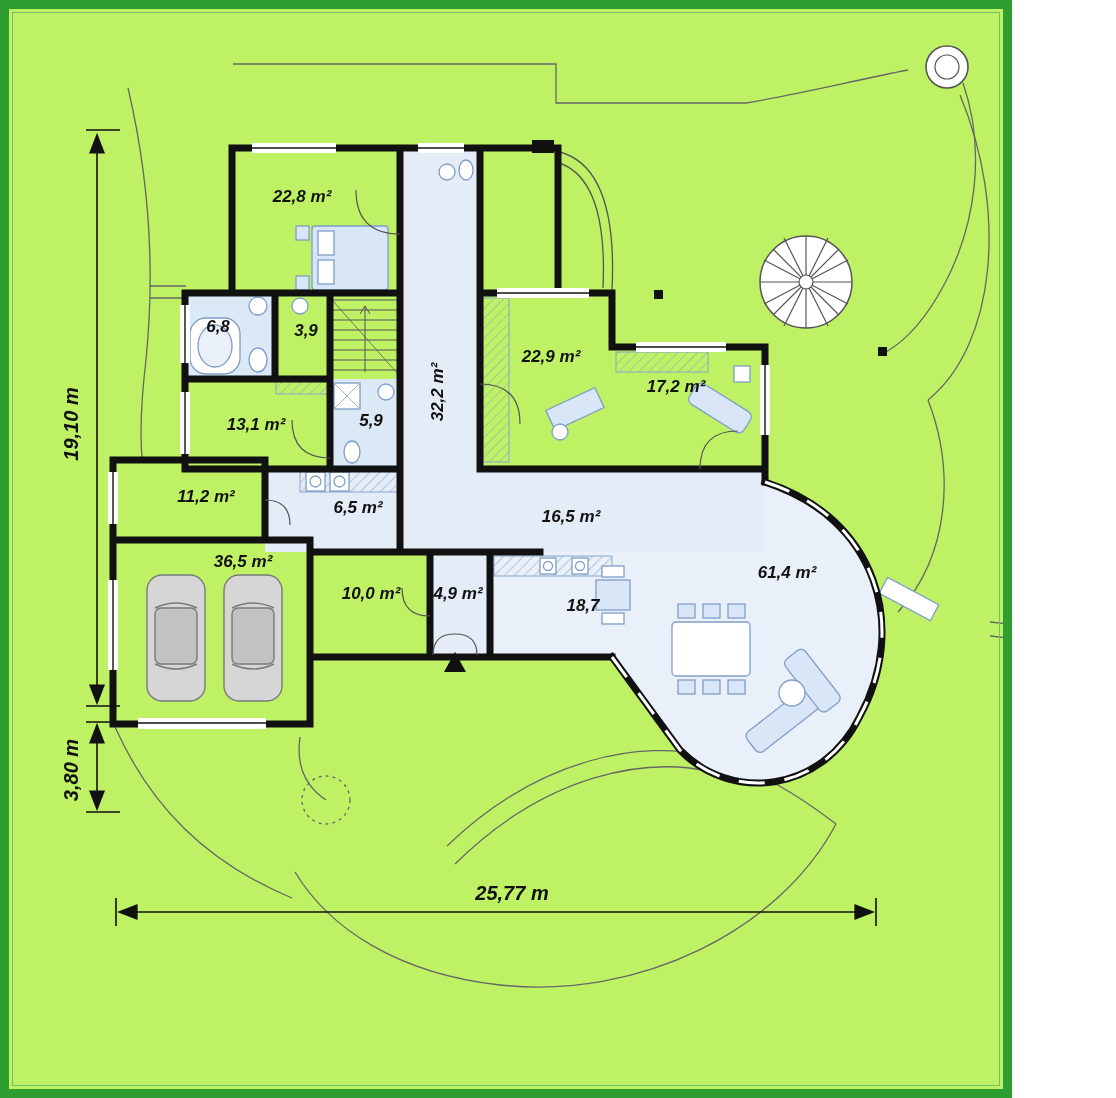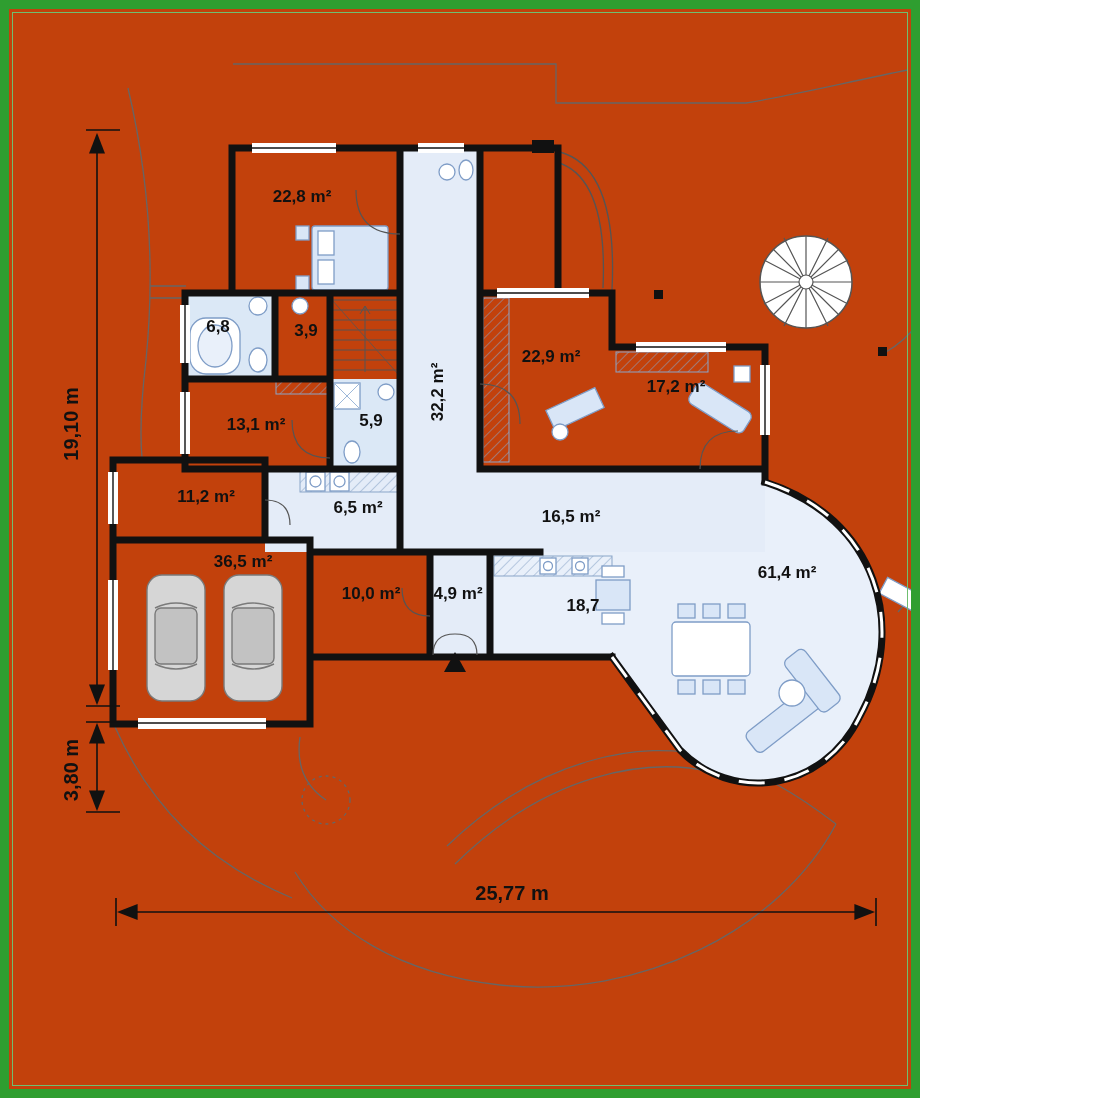--- a/index.html
+++ b/index.html
@@ -1,17 +1,17 @@
 <!DOCTYPE html>
 <html><head>
 <meta charset="utf-8">
 <style>
   html,body{margin:0;padding:0;background:#fff;}
-  .canvas{position:relative;width:920px;height:1098px;background:#c2410c;overflow:hidden;
-          font-family:"Liberation Sans",sans-serif;}
+  .canvas{position:relative;width:1012px;height:1098px;background:#bef264;overflow:hidden;
+          font-family:"Liberation Sans",sans-serif;font-style:italic;}
   .frame-outer{position:absolute;inset:0;border:9px solid #2f9e30;pointer-events:none;z-index:10;}
   .frame-inner{position:absolute;inset:12px;border:1px solid #6fbf70;pointer-events:none;z-index:10;}
   svg{position:absolute;inset:0;}
   text{font-family:"Liberation Sans",sans-serif;font-weight:bold;fill:#111;}
   .room-label{font-size:17px;}
   .dim-label{font-size:20px;}
 </style>
 </head>
 <body>
 

